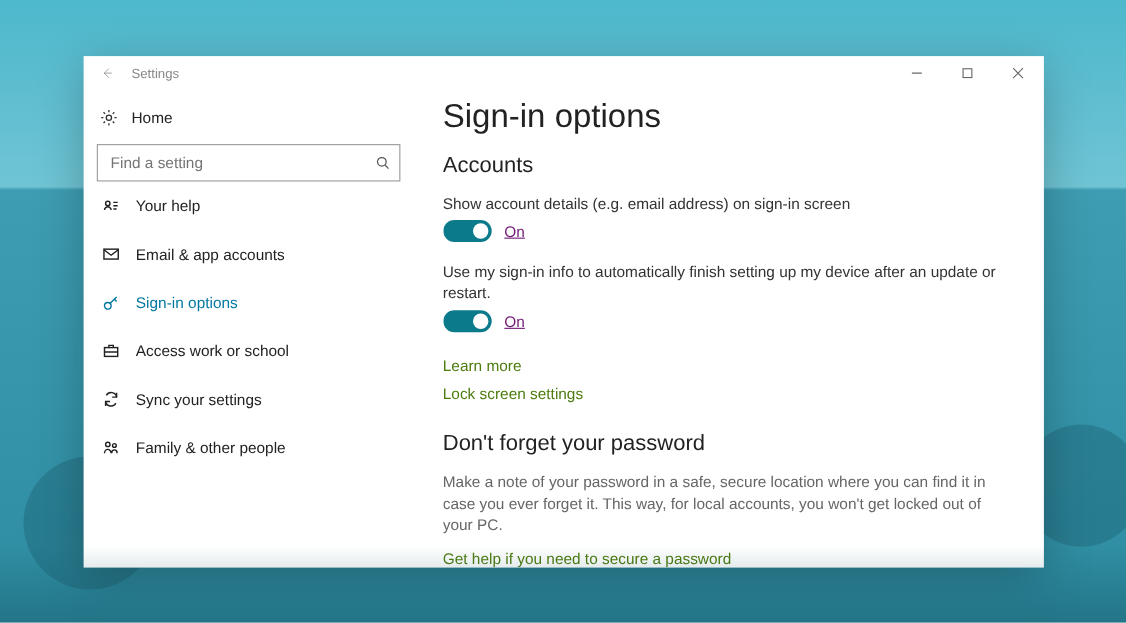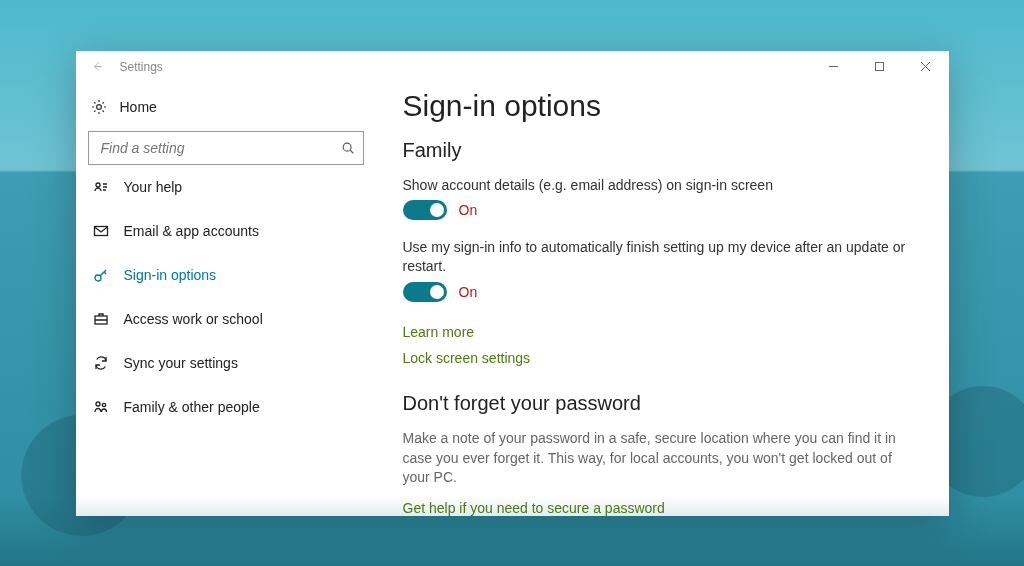--- a/index.html
+++ b/index.html
@@ -40,37 +40,37 @@
   .titlebar-spacer{flex:1;}
   .sysbtn{width:46px;display:flex;align-items:center;justify-content:center;color:#666;}
   .sysbtn svg,.back svg{width:11px;height:11px;stroke:currentColor;fill:none;stroke-width:1;}
 
   
   .body{flex:1;display:flex;min-height:0;gap:27px;}
   .sidebar{width:300px;padding:10px 12px 0 12px;box-sizing:border-box;}
   .home-row{display:flex;align-items:center;gap:12px;margin:6px 0 16px 2px;color:#222;}
   .home-row .ico{width:18px;display:flex;justify-content:center;}
   .searchbox{display:flex;align-items:center;border:1px solid #999;height:32px;padding:0 8px 0 10px;}
-  .searchbox input{flex:1;border:none;outline:none;font:inherit;font-style:italic;color:#1d4ed8;background:transparent;}
+  .searchbox input{flex:1;border:none;outline:none;font:inherit;color:#1d4ed8;background:transparent;}
   .section-label{color:#888;margin:28px 0 8px 4px;font-size:14px;}
   .navlist{list-style:none;margin:0;padding:0;}
   .navitem{display:flex;align-items:center;gap:14px;height:44px;padding-left:4px;color:#222;cursor:pointer;}
   .navitem.active{color:#0078a0;}
   .navitem .ico{width:18px;display:flex;justify-content:center;}
   .navitem .ico svg{width:16px;height:16px;stroke:currentColor;fill:none;stroke-width:1.3;}
 
   .content{flex:1;padding:6px 32px 0 0;overflow:hidden;}
   h1{font-weight:300;font-size:30px;margin:0 0 16px 0;color:#222;}
   h2{font-weight:400;font-size:20px;margin:0 0 14px 0;color:#222;}
   .setting{margin-bottom:18px;max-width:520px;}
   .desc{color:#333;margin-bottom:6px;line-height:1.35;}
   .toggle-row{display:flex;align-items:center;gap:12px;}
   .toggle{width:44px;height:20px;border-radius:10px;background:#0b7a8a;position:relative;cursor:pointer;}
   .toggle::after{content:"";position:absolute;right:3px;top:3px;width:14px;height:14px;border-radius:50%;background:#fff;}
-  .state{color:#b91c1c;}
+  .state{color:#701a75;text-decoration:underline;}
   .link{color:#4d7c0f;cursor:pointer;margin-top:4px;display:inline-block;}
   .link+.link{margin-top:10px;display:block;}
   .forget{margin-top:26px;}
   .forget p{color:#666;margin:4px 0 8px 0;line-height:1.4;max-width:560px;}
 
   svg{display:block;}
 </style>
 </head>
 <body>
 
@@ -182,21 +182,21 @@
               </svg>
             </span>
             <span>Family &amp; other people</span>
           </li>
         </ul>
     </div>
 
     <div class="content">
       <h1>Sign-in options</h1>
 
-      <h2>Family</h2>
+      <h2>Accounts</h2>
 
       <div class="setting">
         <div class="desc">Show account details (e.g. email address) on sign-in screen</div>
         <div class="toggle-row">
           <div class="toggle"></div>
           <span class="state">On</span>
         </div>
       </div>
 
       <div class="setting">

